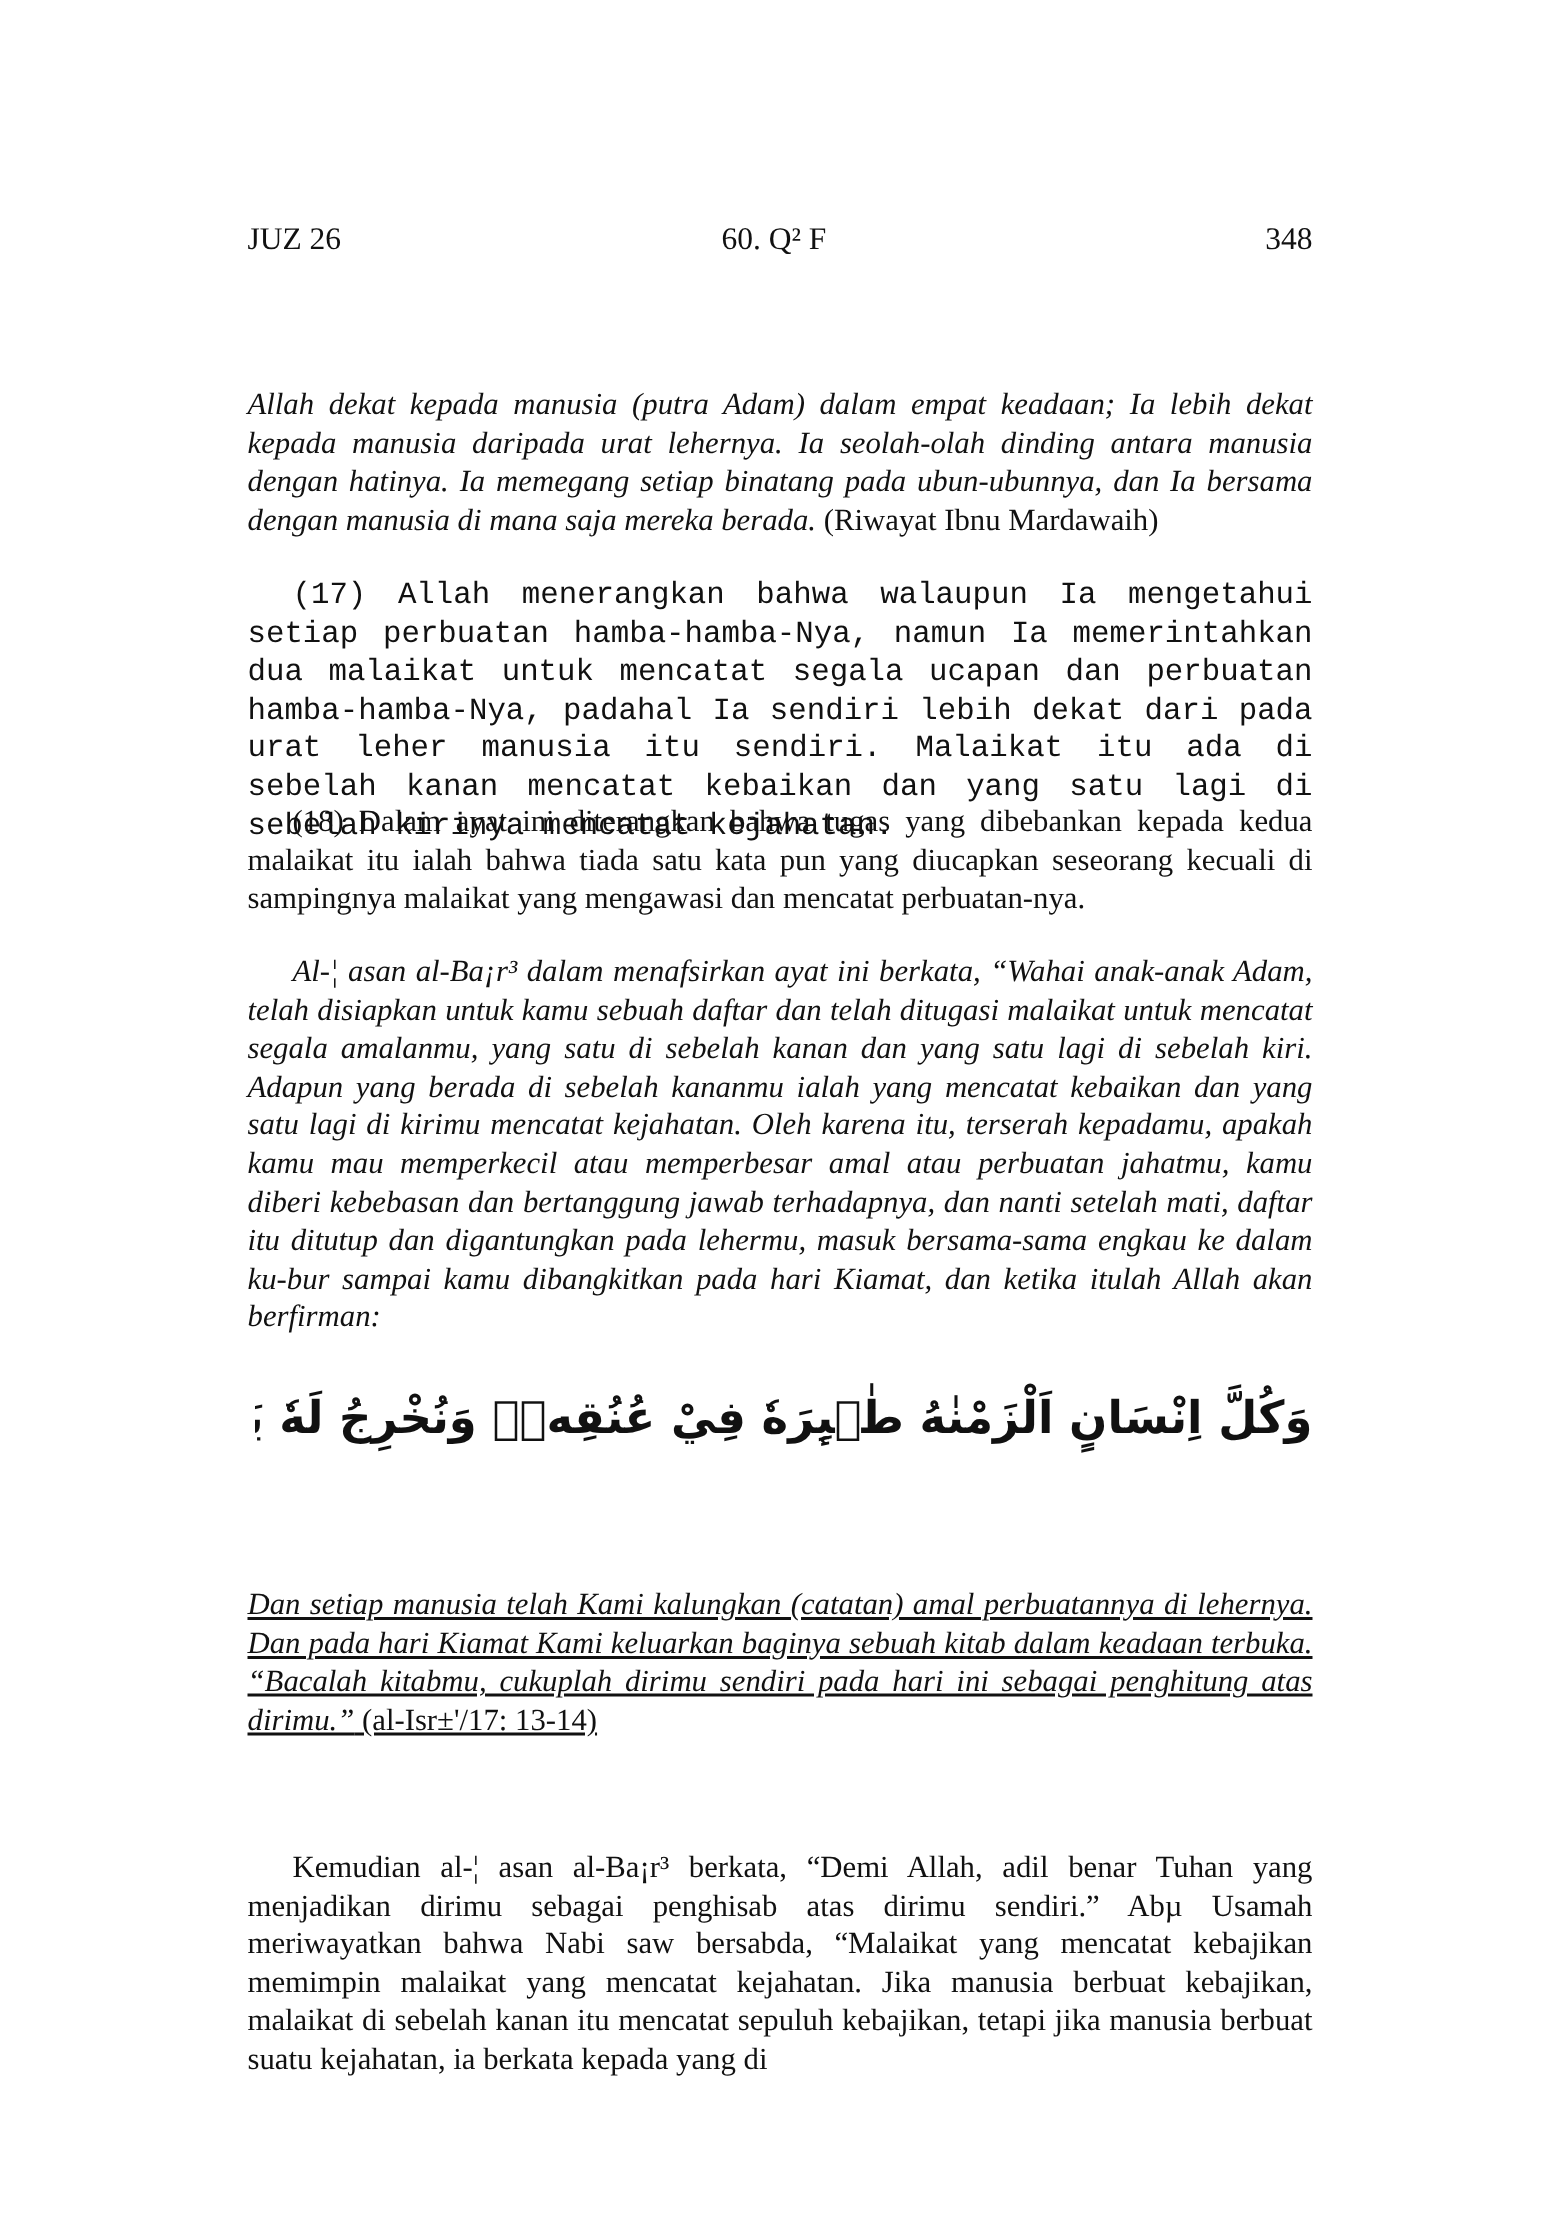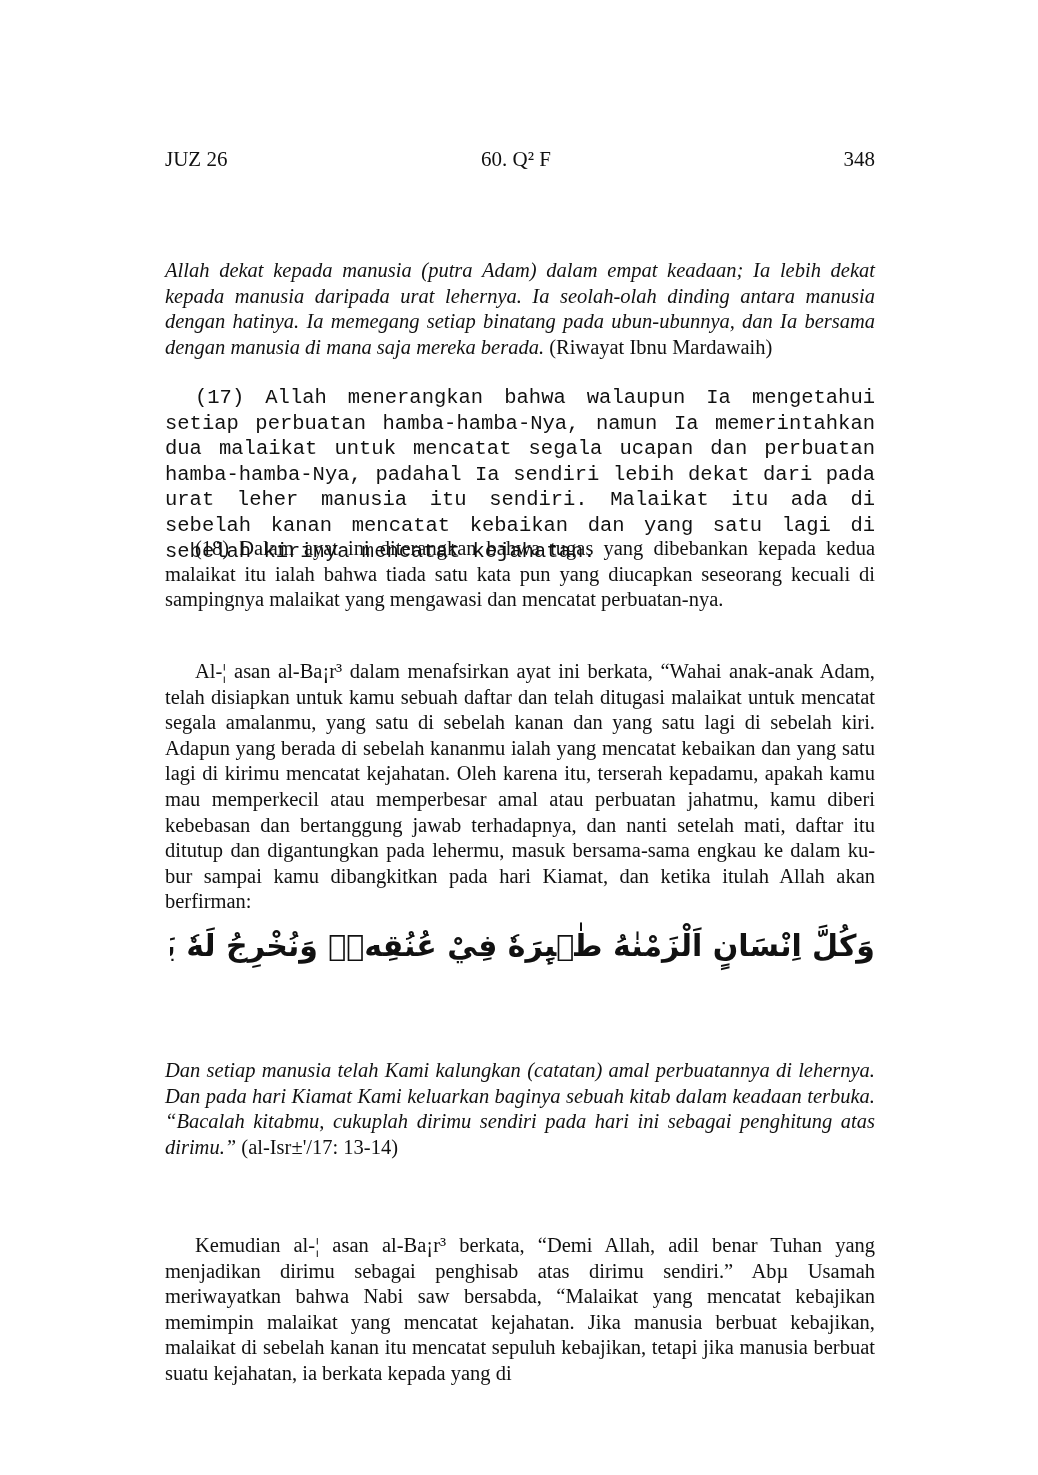--- a/index.html
+++ b/index.html
@@ -20,22 +20,22 @@
       position: absolute; left: 165px; width: 710px;
       font-size: 20.5px; line-height: 25.6px;
       text-align: justify; margin: 0;
     }
     .italic { font-style: italic; }
     .indent { text-indent: 30px; }
 
     #p-hadith { top: 234px; margin-top: 24px; }
     #p-17 { top: 385px; font-family: Liberation Mono, monospace; }
     #p-18 { top: 536px; }
-    #p-hasan { top: 659px; }
-    #p-translation { top: 1058px; }
+    #p-hasan { top: 636px; font-style: italic; }
+    #p-translation { top: 1058px; text-decoration: underline; }
     #p-kemudian { top: 1233px; }
 
     .arabic-block {
       position: absolute; left: 170px; top: 918px; width: 705px; height: 124px;
       direction: rtl; font-family: "DejaVu Sans", sans-serif;
       font-size: 30px; line-height: 55px; color: #111;
       font-weight: bold;
     }
     .arabic-line { white-space: nowrap; text-align: right; height: 58px; overflow: hidden; }
     .arabic-line.second { text-align: right; }

